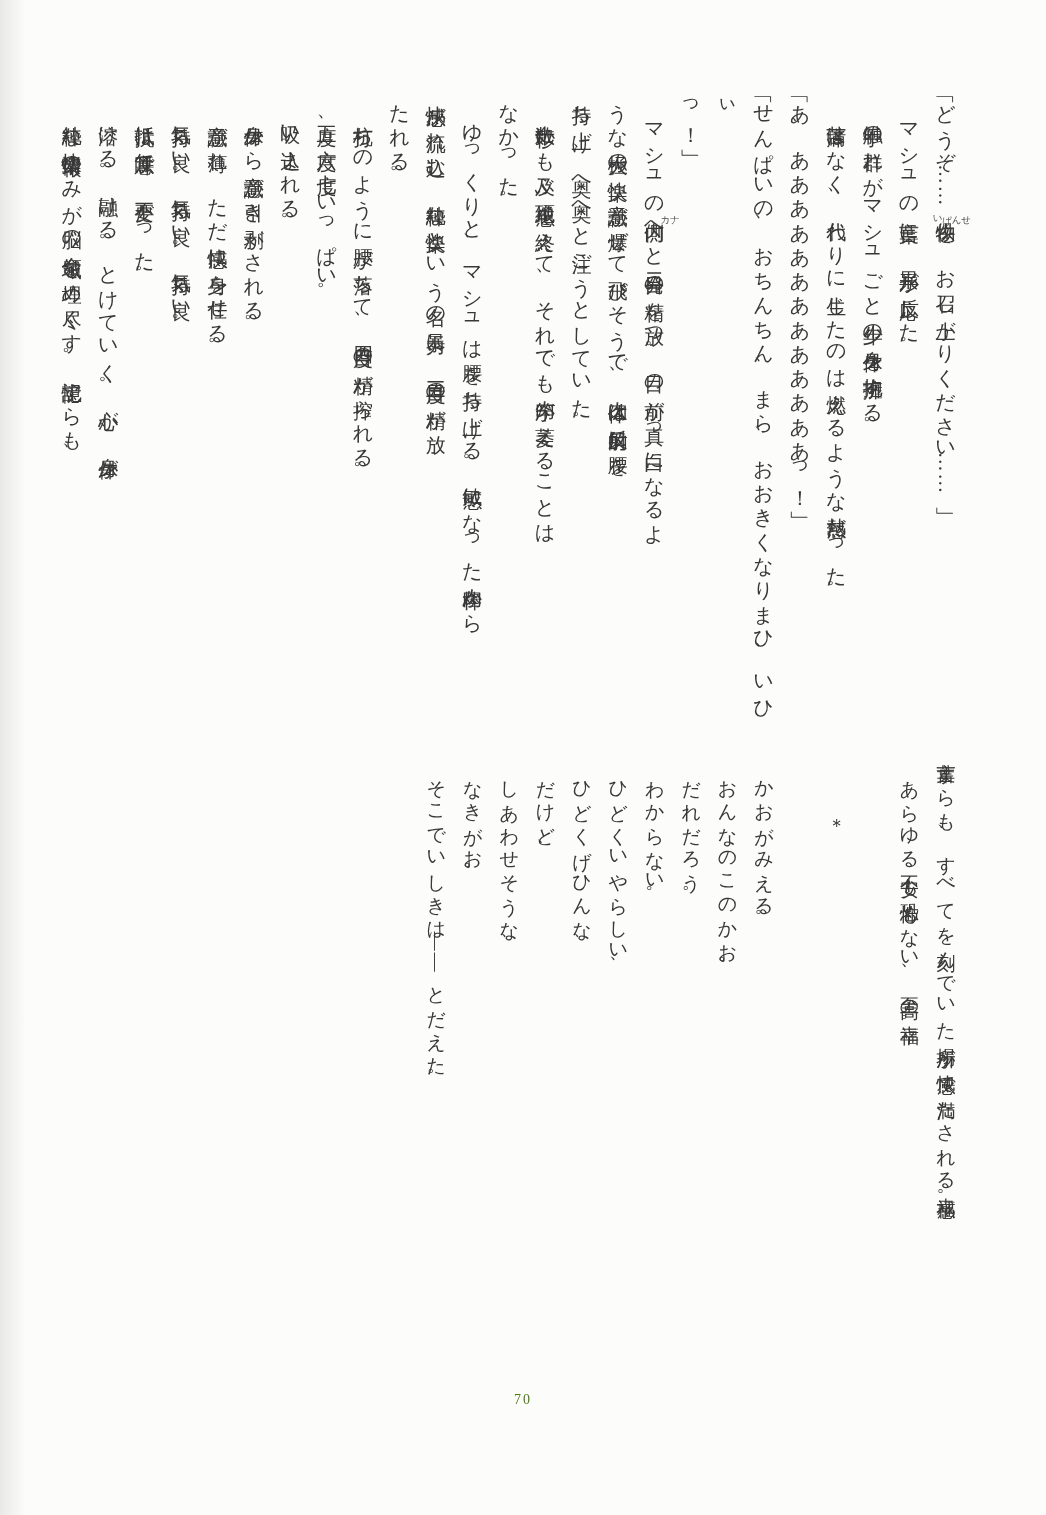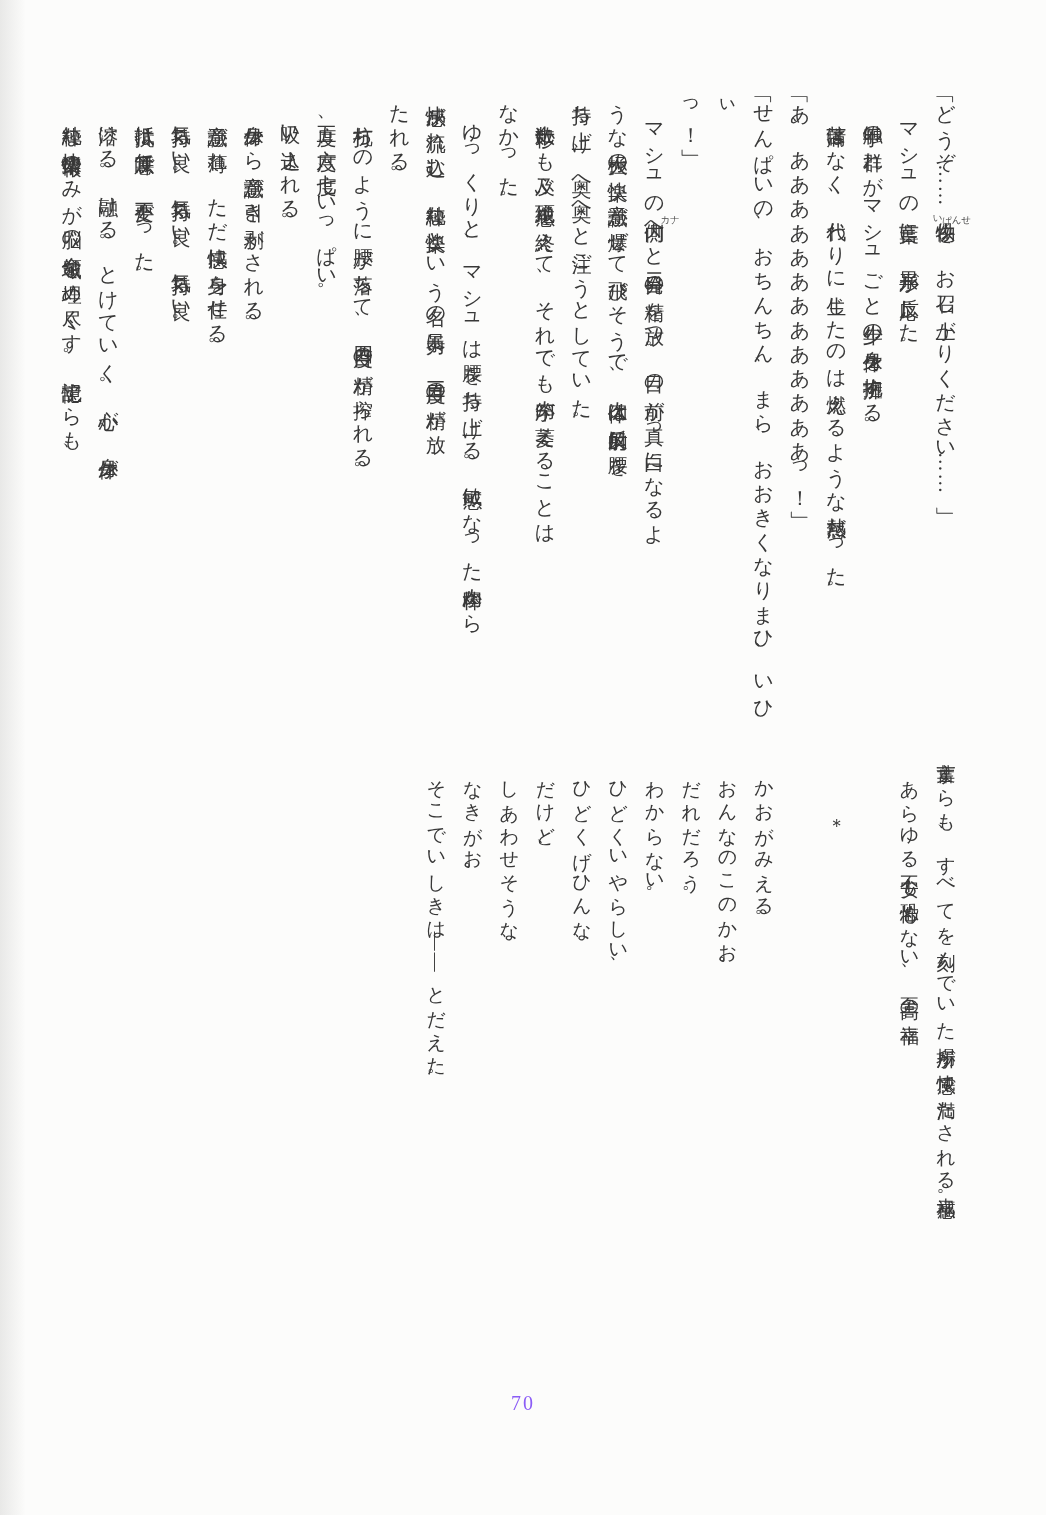--- a/index.html
+++ b/index.html
@@ -38,22 +38,22 @@
   ruby{position:relative;ruby-align:center;}
   rt{
     position:absolute;top:2px;right:-13px;
     font-size:9.5px;letter-spacing:0.5px;line-height:1;
     writing-mode:vertical-rl;text-orientation:mixed;
     color:#4a4a4a;
   }
   .page-number{
     position:absolute;top:1392px;left:0;width:100%;
     text-align:center;
-    font-size:20px;letter-spacing:2px;
-    color:#8b5cf6;
+    font-size:14px;letter-spacing:2px;
+    color:#4d7c0f;
   }
 </style>
 </head>
 <body>
 
 <div class="page">
   <div class="edge-shadow"></div>
   <div class="vtext section-top" id="section-top">
       <p class="line">「どうぞ……<ruby>供物<rt>せんぱい</rt></ruby>を、お召し上がりください……」</p>
       <p class="line" style="padding-top: 1em;">マシュの言葉に、異形が反応した。</p>

